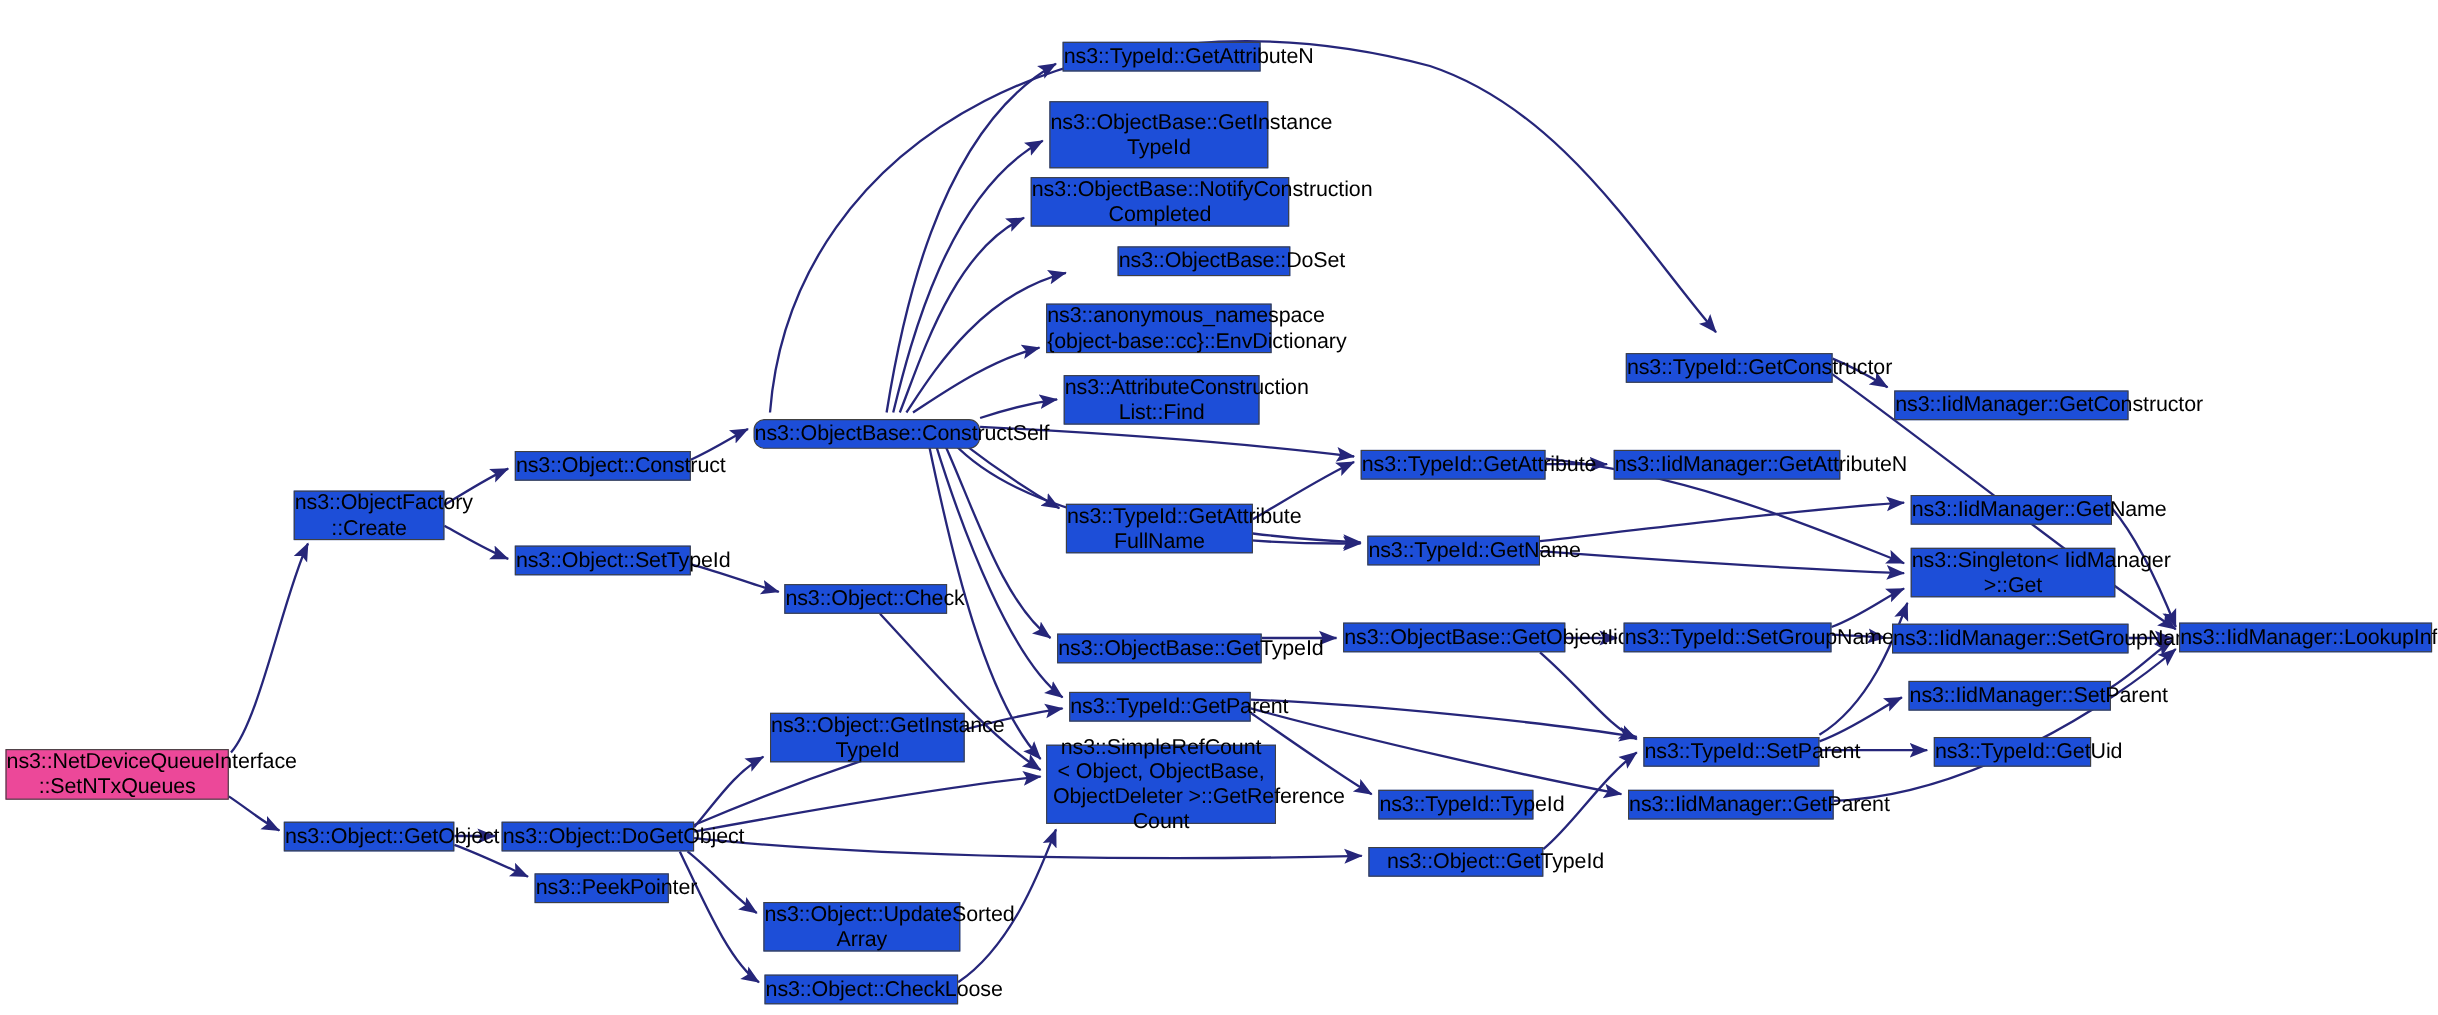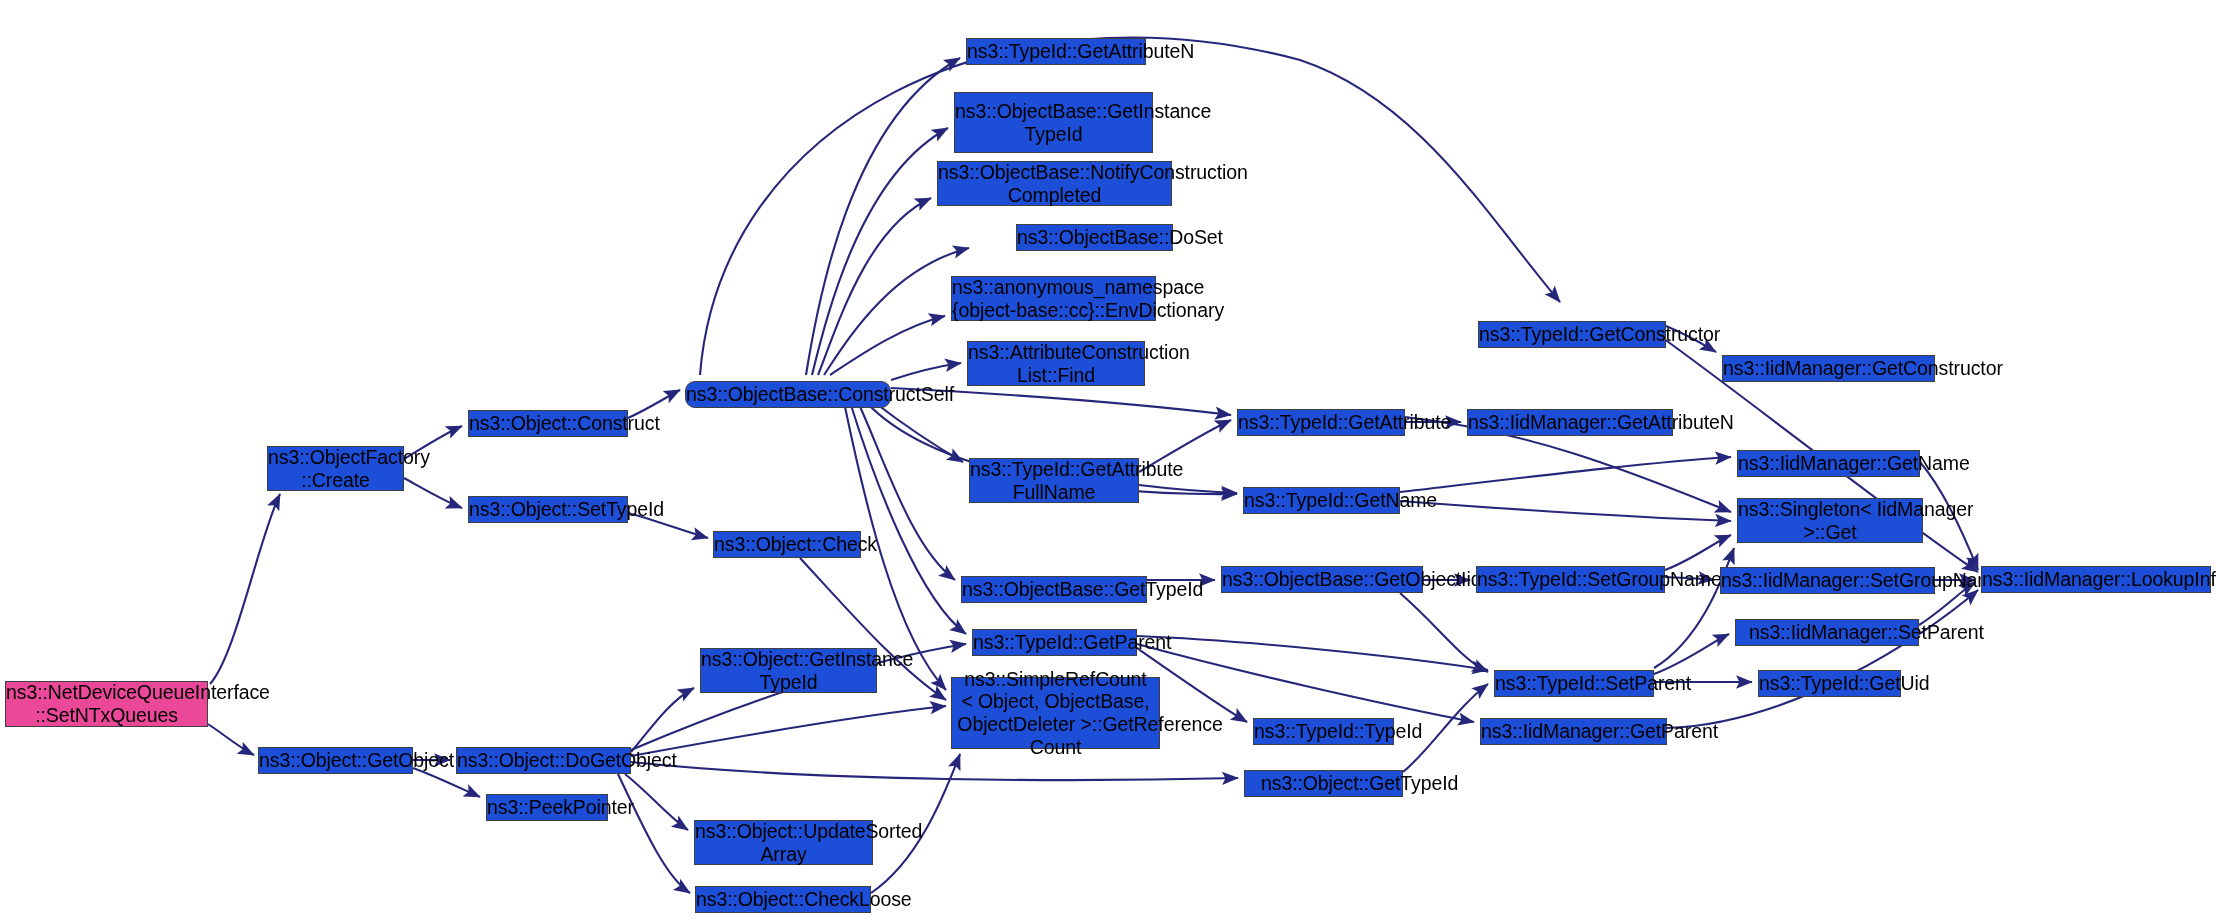--- a/index.html
+++ b/index.html
@@ -158,17 +158,17 @@
       <div class="node" style="left: 1494px; top: 670px; width: 160px; height: 27px;"><span class="lbl">ns3::TypeId::SetParent</span></div>
       <div class="node" style="left: 1253px; top: 718px; width: 141px; height: 27px;"><span class="lbl">ns3::TypeId::TypeId</span></div>
       <div class="node" style="left: 1480px; top: 718px; width: 187px; height: 27px;"><span class="lbl">ns3::IidManager::GetParent</span></div>
       <div class="node" style="left: 1244px; top: 770px; width: 159px; height: 27px; padding-left: 16px;"><span class="lbl">ns3::Object::GetTypeId</span></div>
       <div class="node" style="left: 1478px; top: 309px; width: 188px; height: 27px; margin-top: 12px;"><span class="lbl">ns3::TypeId::GetConstructor</span></div>
       <div class="node" style="left: 1722px; top: 355px; width: 213px; height: 27px;"><span class="lbl">ns3::IidManager::GetConstructor</span></div>
       <div class="node" style="left: 1737px; top: 450px; width: 183px; height: 27px;"><span class="lbl">ns3::IidManager::GetName</span></div>
       <div class="node" style="left: 1737px; top: 498px; width: 186px; height: 45px;"><span class="lbl">ns3::Singleton&lt; IidManager
 &gt;::Get</span></div>
       <div class="node" style="left: 1720px; top: 567px; width: 215px; height: 27px;"><span class="lbl">ns3::IidManager::SetGroupName</span></div>
-      <div class="node" style="left: 1735px; top: 619px; width: 184px; height: 27px; padding-left: 13px;"><span class="lbl">ns3::IidManager::SetParent</span></div>
+      <div class="node" style="left: 1735px; top: 619px; width: 184px; height: 27px;"><span class="lbl">ns3::IidManager::SetParent</span></div>
       <div class="node" style="left: 1758px; top: 670px; width: 143px; height: 27px;"><span class="lbl">ns3::TypeId::GetUid</span></div>
       <div class="node" style="left: 1981px; top: 566px; width: 230px; height: 27px;"><span class="lbl">ns3::IidManager::LookupInformation</span></div>
     </div>
 </div>
 
 </body></html>

